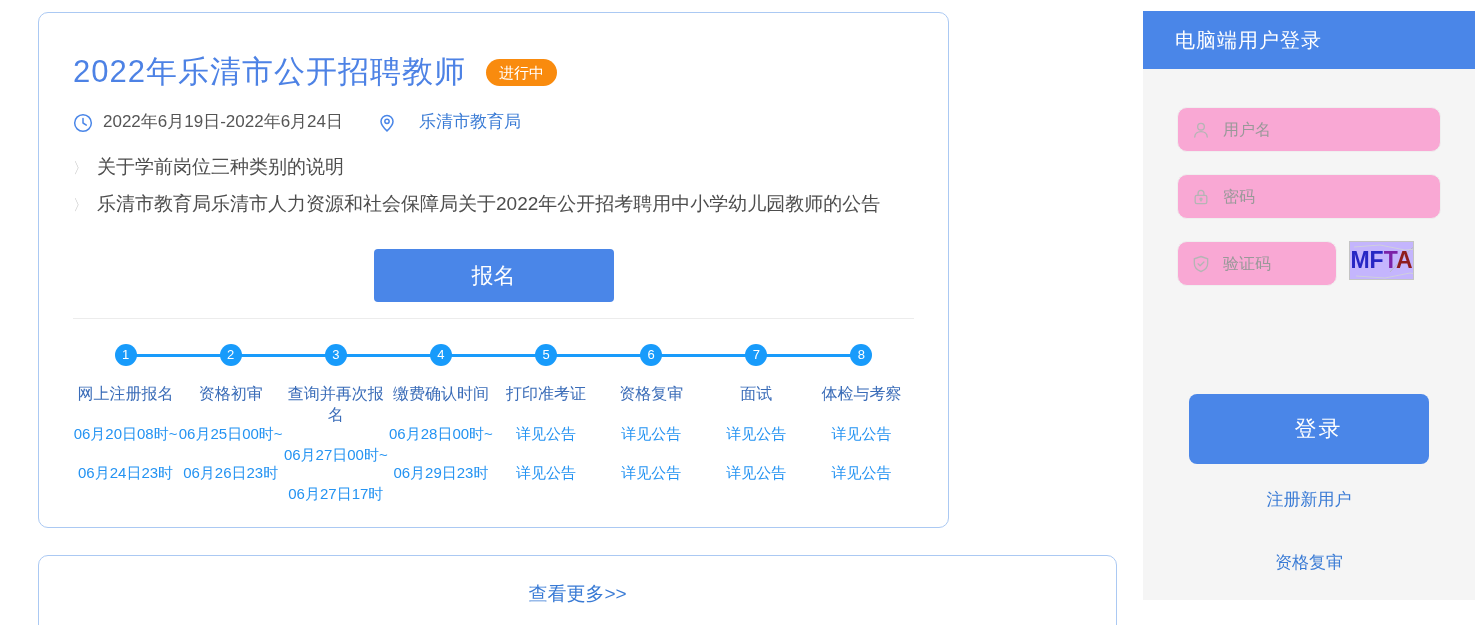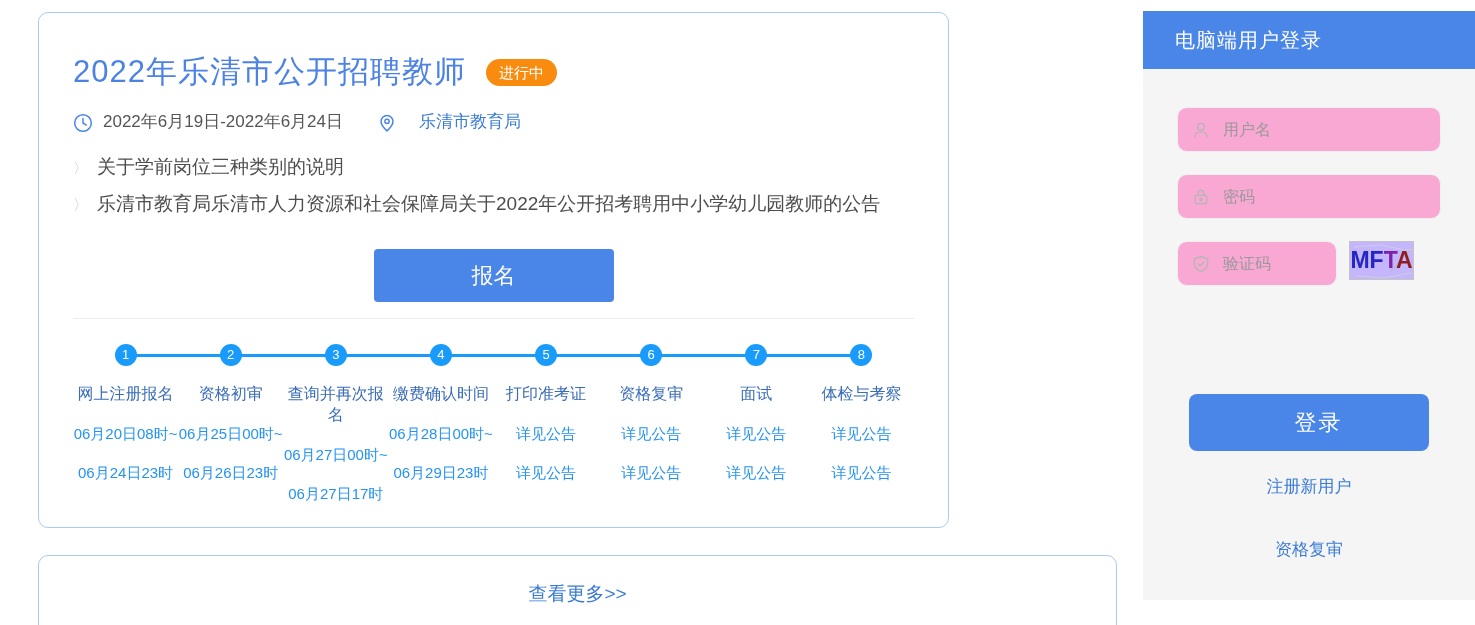--- a/index.html
+++ b/index.html
@@ -113,21 +113,21 @@
     margin-left: 12px; width: 65px; height: 39px; background: #c4b5fd;
     border: 1px solid #c4c4c4; position: relative; overflow: hidden;
     display: flex; align-items: center; justify-content: center; cursor: pointer;
   }
   .captcha-text { font-size: 23px; font-weight: bold; letter-spacing: 0px; position: relative; z-index: 1; }
   .cl0, .cl1 { color: #2626c4; }
   .cl2 { color: #7b22a8; }
   .cl3 { color: #8f1d1d; }
   .captcha-noise { position: absolute; left: 0; top: 0; z-index: 0; }
   .login-btn {
-    display: block; margin: 108px auto 0; width: 240px; height: 57px;
+    display: block; margin: 108px auto 0; width: 240px; height: 70px;
     background: var(--accent); color: #fff; border: none; border-radius: 8px;
     font-size: 22px; cursor: pointer; font-family: "Liberation Sans", sans-serif;
     letter-spacing: 2px;
     padding-left: 19px;
   }
   .aux-link { text-align: center; font-size: 17px; color: var(--link-blue); cursor: pointer; }
   .register-link { margin-top: 24px; }
   .forgot-link { margin-top: 40px; }
 </style>
 </head>

